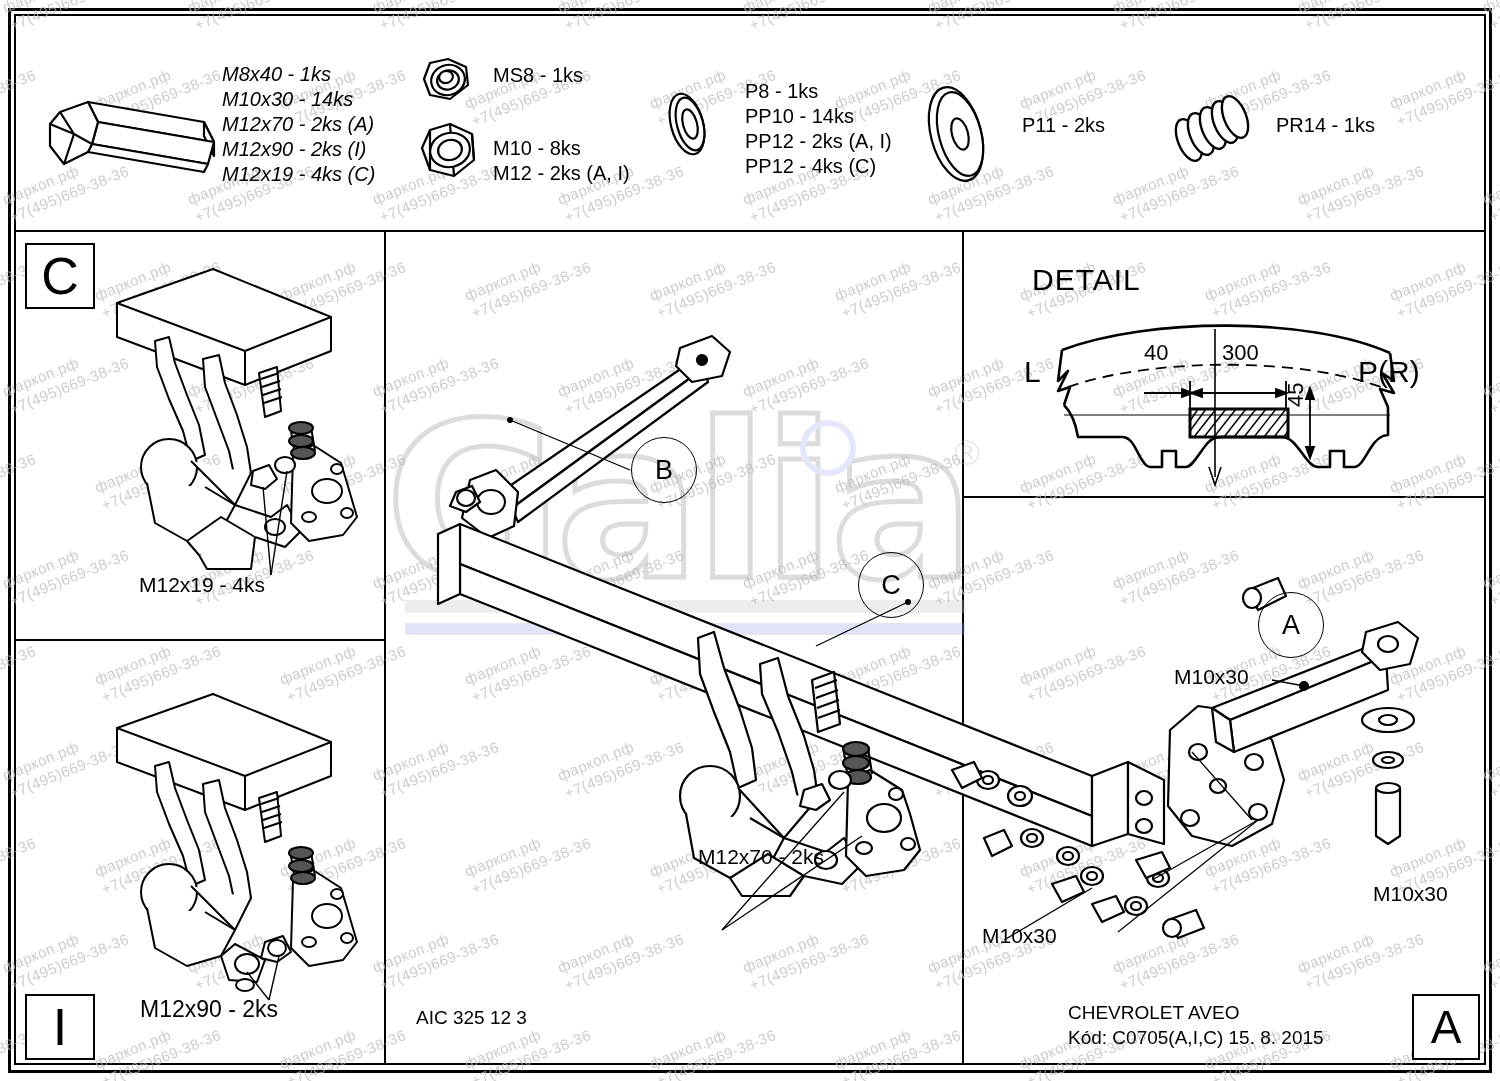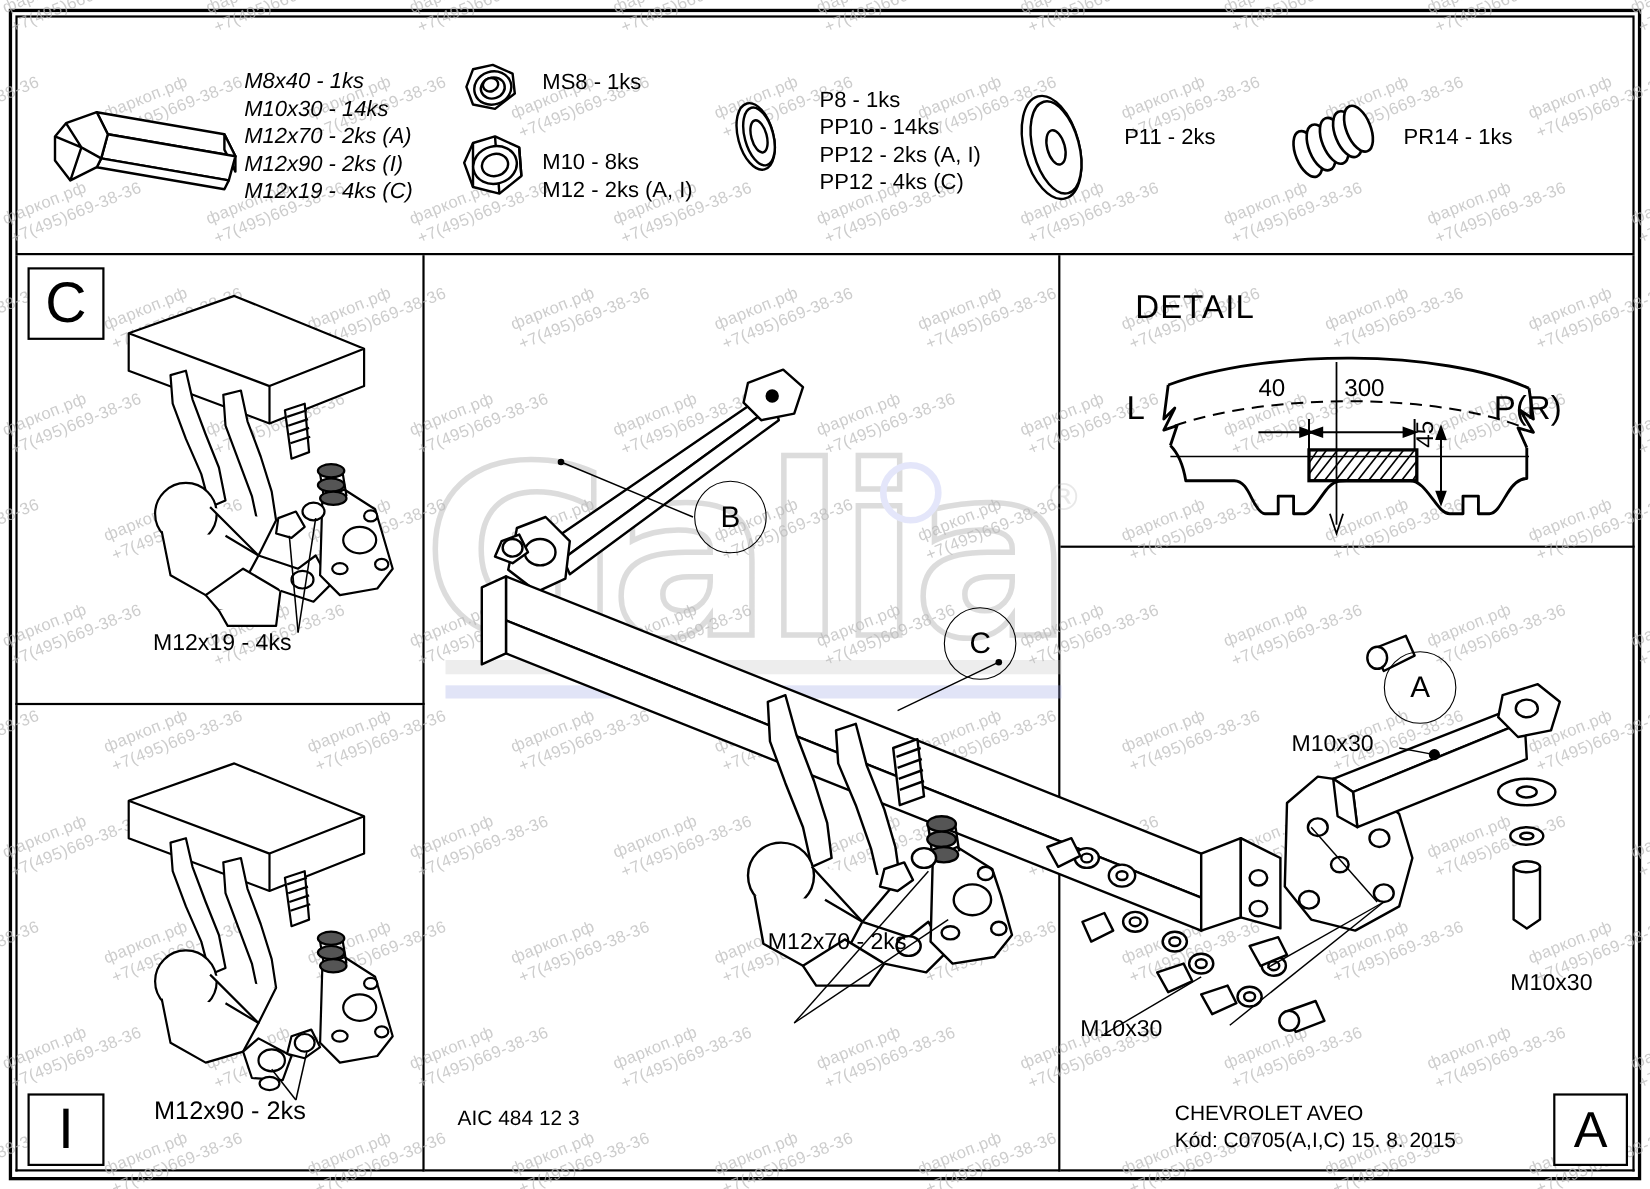--- a/index.html
+++ b/index.html
@@ -860,20 +860,20 @@
     <path d="M316 104 L320 93 L324 104 Z" fill="#000"></path>
     <path d="M316 152 L320 163 L324 152 Z" fill="#000"></path>
   </g>
 </svg>
 <div class="lbl" style="left:1024px;top:355px;font-size:30px;">L</div>
 <div class="lbl" style="left:1358px;top:355px;font-size:30px;">P(R)</div>
 <div class="lbl" style="left:1144px;top:340px;font-size:22px;">40</div>
 <div class="lbl" style="left:1222px;top:340px;font-size:22px;">300</div>
 <div class="lbl" style="left:1283px;top:407px;font-size:22px;transform:rotate(-90deg);transform-origin:left top;">45</div>
 
-<div id="tbLeft">AIC 484 12 3</div>
+<div id="tbLeft">AIC 325 12 3</div>
 <div id="tbRight">
   <div>CHEVROLET AVEO</div>
   <div>Kód: C0705(A,I,C)  15. 8. 2015</div>
 </div>
 <div class="cbox" id="boxA">
   <span>A</span>
 </div>
 
 </body></html>

